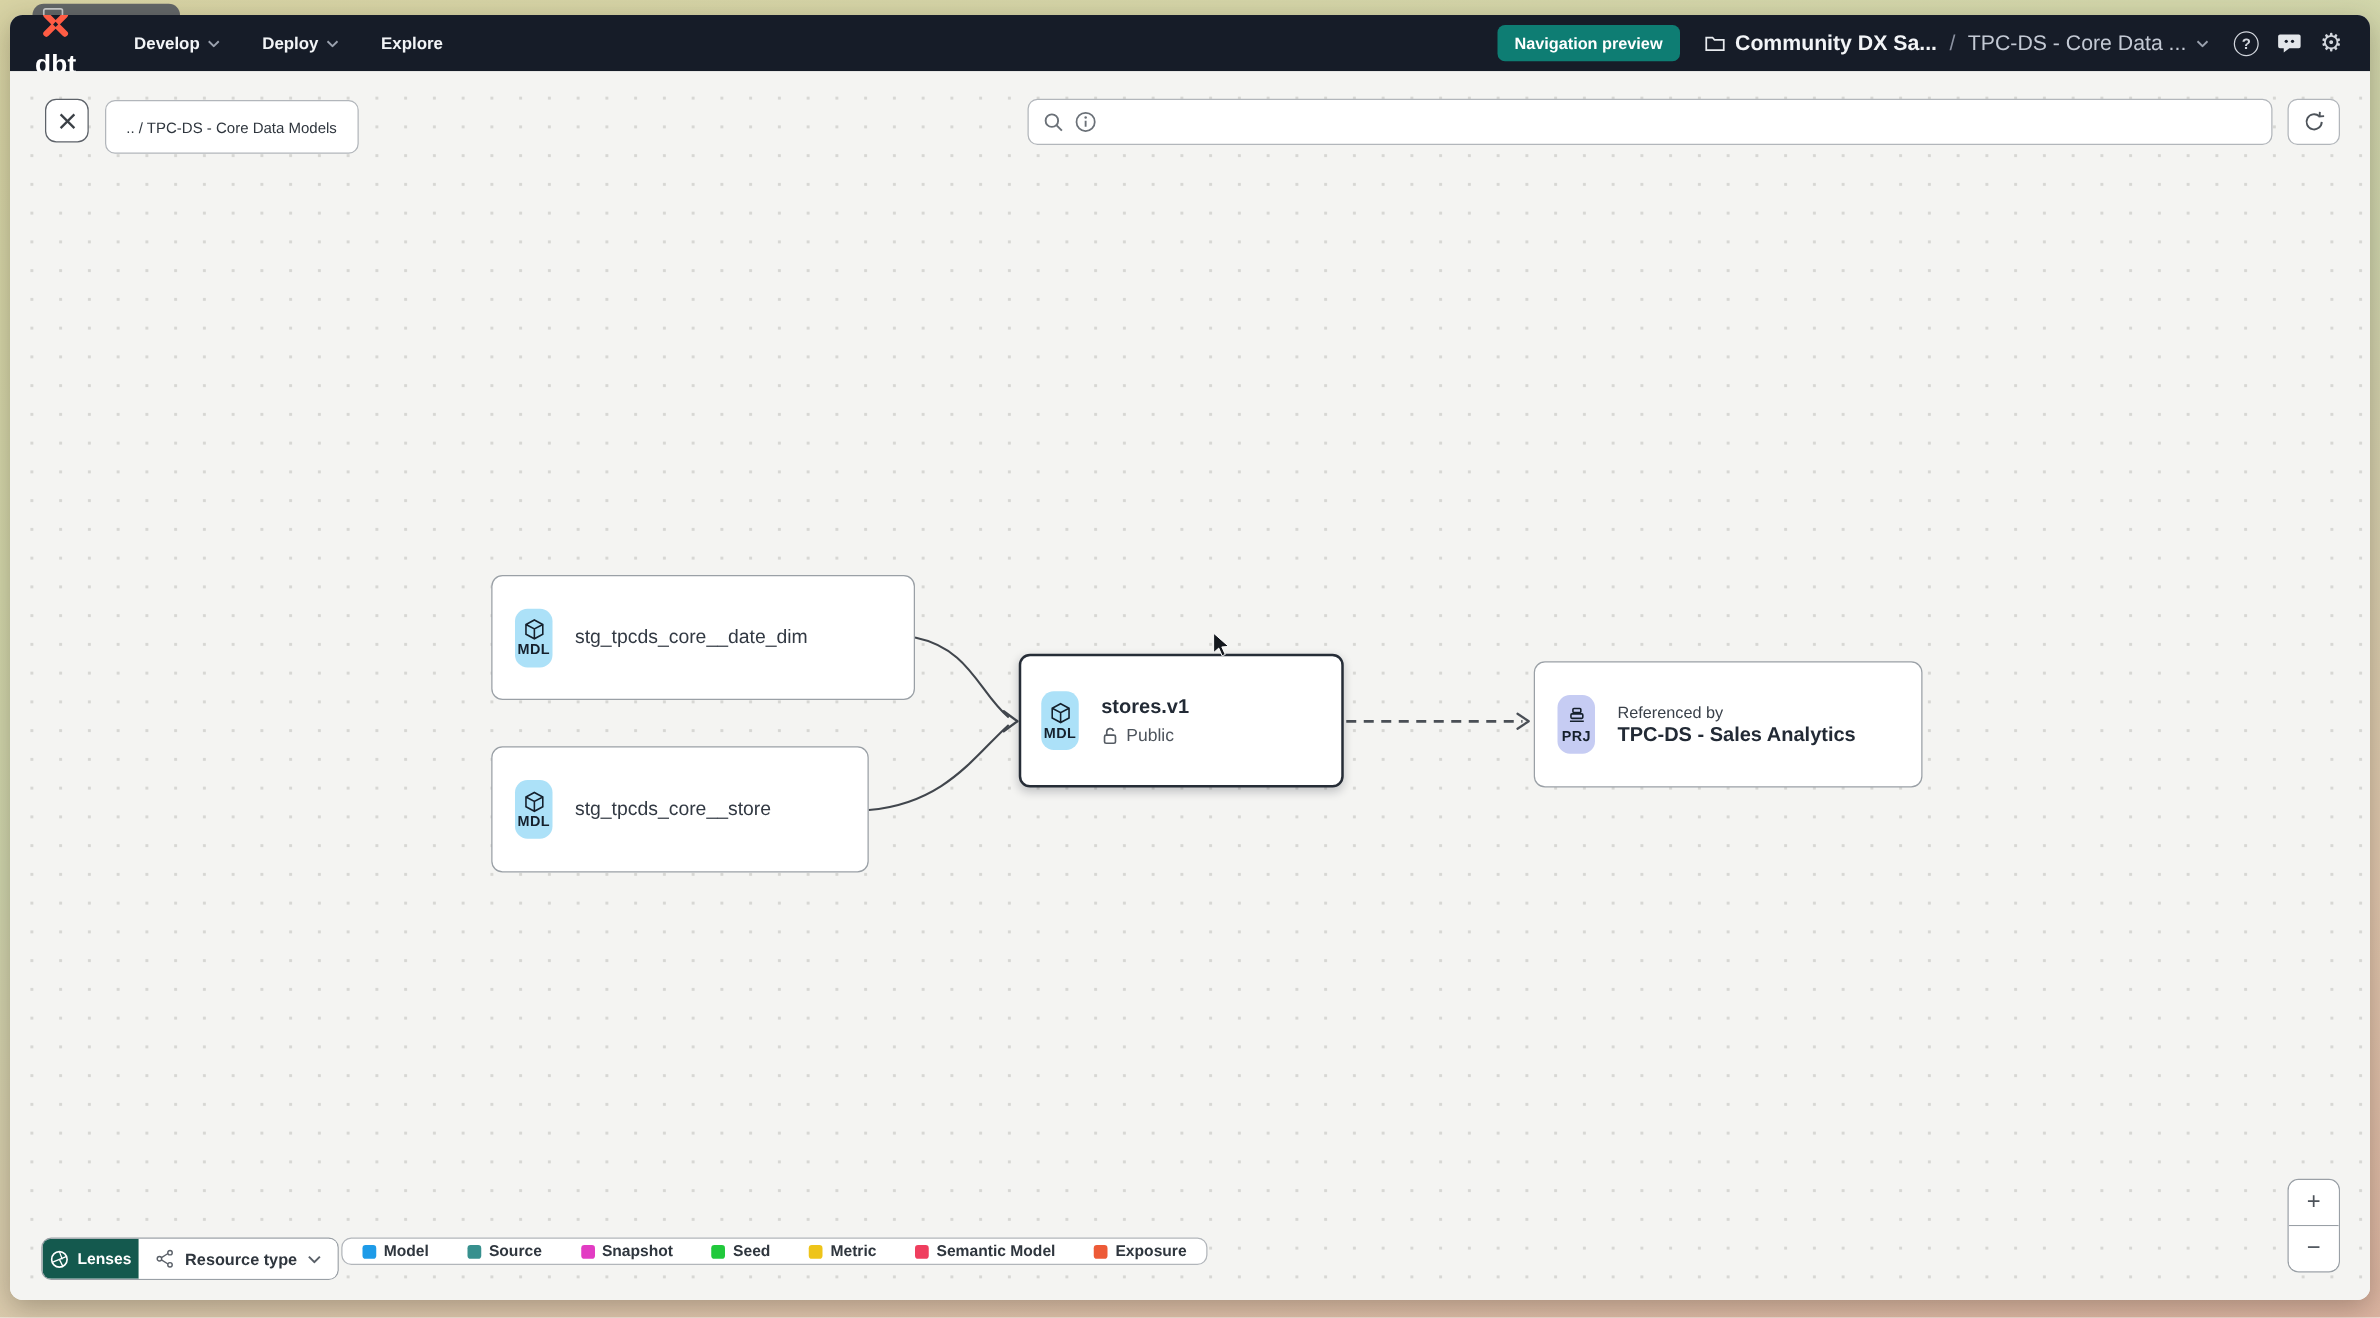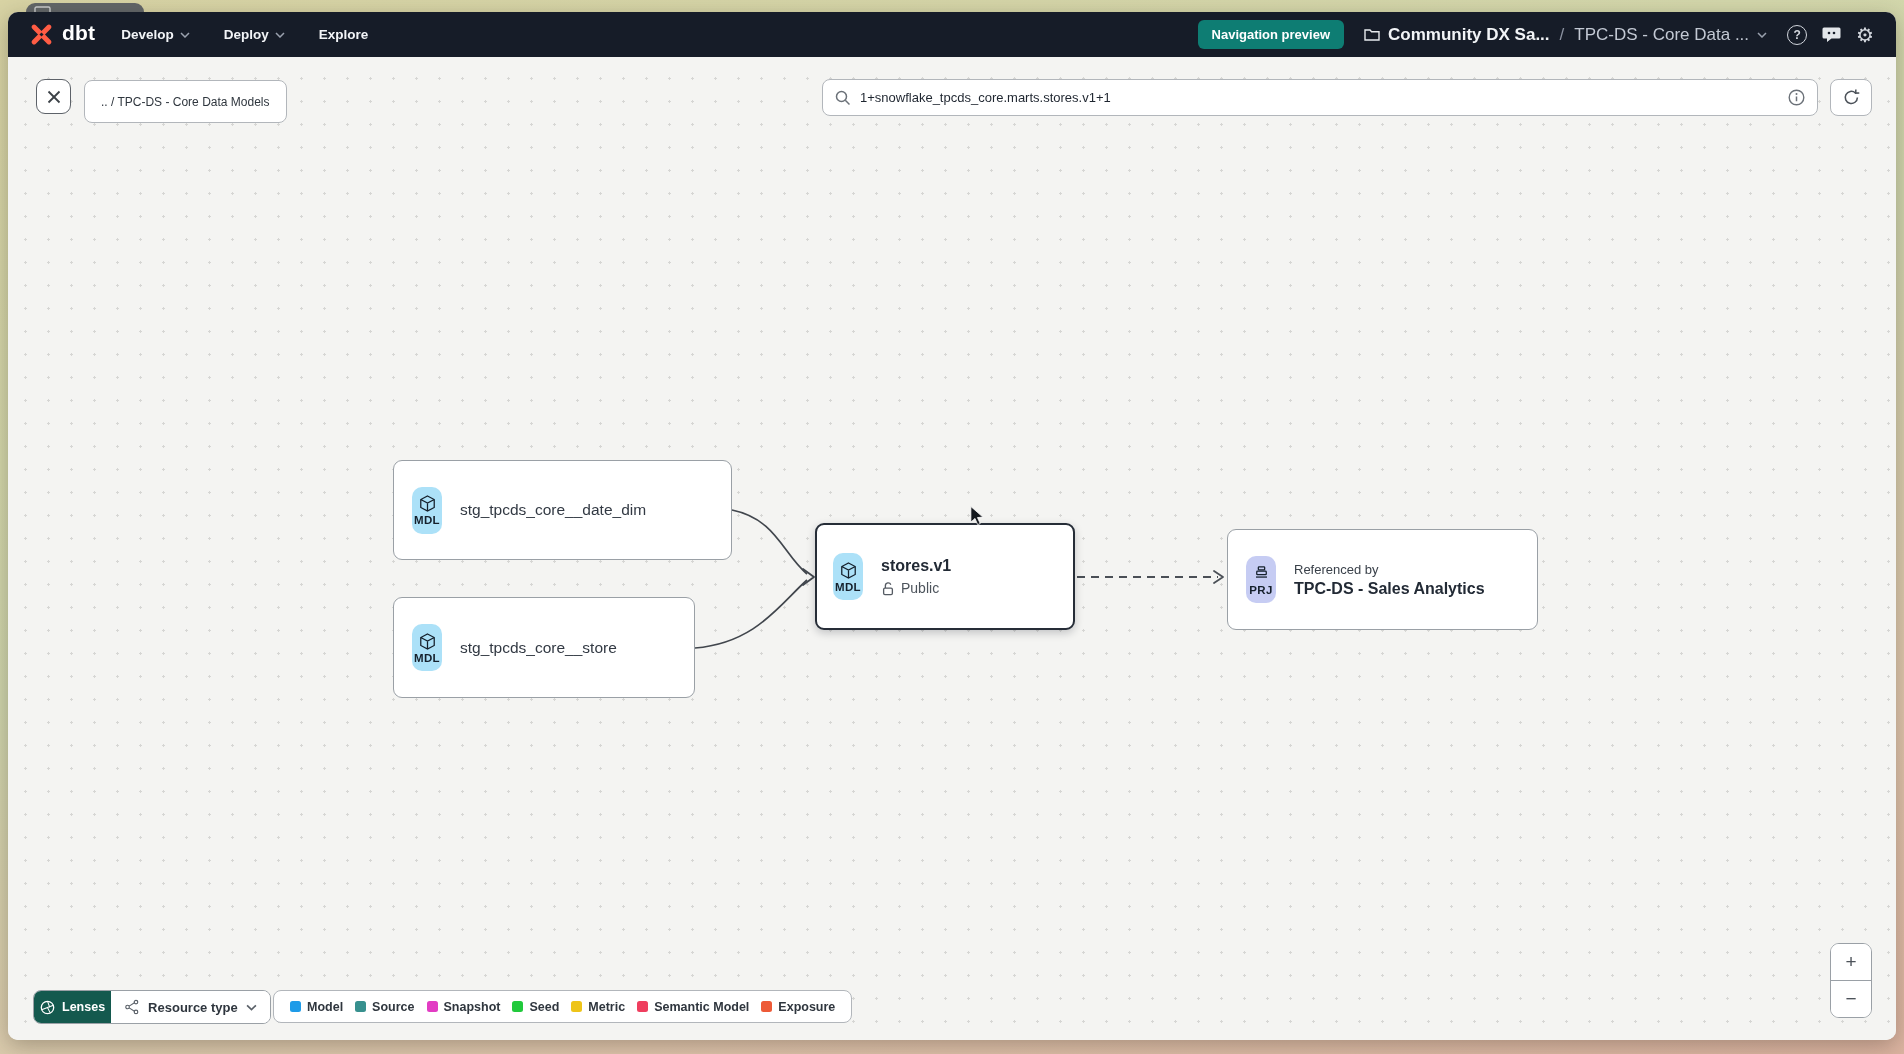--- a/index.html
+++ b/index.html
@@ -13,21 +13,21 @@
     background:#595d63; border-radius:9px; z-index:1; opacity:.92;
     display:flex; align-items:flex-start; padding:3px 0 0 8px; }
 
   .window { position:absolute; left:8px; top:12px; width:1888px; height:1028px;
     background:#f4f4f2; border-radius:10px; overflow:hidden; z-index:2;
     box-shadow:0 6px 22px rgba(40,30,20,.3); }
 
   
   .navbar { height:45px; background:#161c28; display:flex; align-items:center;
     padding:0 22px 0 20px; color:#fff; }
-  .logo { display:flex; gap:7px; margin-right:26px; cursor:pointer; }
+  .logo { display:flex; align-items:center; gap:7px; margin-right:46px; cursor:pointer;flex-direction:column; }
   .logo-text { font-size:21px; font-weight:bold; letter-spacing:.2px; color:#fff; }
   .nav-menu { display:flex; align-items:center; gap:34px;text-align:center; }
   .nav-item { display:flex; align-items:center; gap:6px; font-size:13.5px; font-weight:600;
     color:#f2f4f7; cursor:pointer; }
   .nav-right { margin-left:auto; display:flex; align-items:center; gap:20px;justify-content:flex-end; }
   .preview-badge { background:#0e7d73; color:#fff; font-size:13px; font-weight:600;
     padding:7px 14px; border-radius:6px; white-space:nowrap; }
   .nav-crumb { display:flex; align-items:center; gap:8px; font-size:17px; white-space:nowrap; }
   .crumb-account { font-weight:700; color:#f2f4f7; }
   .crumb-sep { color:#8b92a1; padding:0 2px; }
@@ -79,23 +79,23 @@
     font-size:14px; color:#4d545c; }
   .node-caption { font-size:13px; color:#3a414a; margin-bottom:3px; }
 
   
   .lenses-pill { position:absolute; left:25px; top:933px; height:34px; display:flex;
     border:1px solid #9aa0a6; border-radius:8px; overflow:hidden; background:#fff; }
   .lenses-seg { background:#14594e; color:#fff; display:flex; align-items:center; gap:7px;
     padding:0 6px; font-size:12.5px; font-weight:700; cursor:pointer; }
   .resource-seg { display:flex; align-items:center; gap:8px; padding:0 13px;
     font-size:13px; font-weight:600; color:#2f363e; cursor:pointer; background:#fff; }
-  .legend-pill { position:absolute; left:265px; top:933px; height:33px; background:#fff;
+  .legend-pill { position:absolute; left:265px; top:933px; height:22px; background:#fff;
     border:1px solid #b2b6bb; border-radius:8px; display:flex; align-items:center;
-    gap:12px; padding:0 16px; }
+    gap:31px; padding:0 16px; }
   .legend-item { display:flex; align-items:center; gap:6px; font-size:12.5px;
     font-weight:600; color:#2f363e; white-space:nowrap; }
   .swatch { width:11px; height:11px; border-radius:2.5px; flex:none; }
 
   .zoom-ctl { position:absolute; left:1822px; top:886px; width:42px; height:75px;
     background:#fff; border:1px solid #9aa0a6; border-radius:9px; display:flex;
     flex-direction:column; overflow:hidden; }
   .zoom-btn { flex:1; display:flex; align-items:center; justify-content:center;
     font-size:19px; color:#4d535a; cursor:pointer; background:#fff; border:none;
     font-family:"Liberation Sans", sans-serif; }
@@ -190,21 +190,20 @@
           <line x1="12.5" y1="1.5" x2="1.5" y2="12.5" stroke="#3b4046" stroke-width="1.8"></line>
         </svg>
       </button>
       <div class="chip">.. / TPC-DS - Core Data Models</div>
 
       <div class="searchbar">
         <svg width="16" height="16" viewBox="0 0 16 16">
           <circle cx="6.5" cy="6.5" r="5" fill="none" stroke="#6b7178" stroke-width="1.5"></circle>
           <line x1="10.3" y1="10.3" x2="14.5" y2="14.5" stroke="#6b7178" stroke-width="1.5"></line>
         </svg>
-        <input type="text" value="1+snowflake_tpcds_core.marts.stores.v1+1" style="">
         <svg width="17" height="17" viewBox="0 0 17 17">
           <circle cx="8.5" cy="8.5" r="7.3" fill="none" stroke="#6b7178" stroke-width="1.4"></circle>
           <circle cx="8.5" cy="5" r="1" fill="#6b7178"></circle>
           <line x1="8.5" y1="7.5" x2="8.5" y2="12.3" stroke="#6b7178" stroke-width="1.5"></line>
         </svg>
       </div>
       <button class="refresh-btn">
         <svg width="19" height="19" viewBox="0 0 20 20">
           <path d="M16.2 10 a6.4 6.4 0 1 1 -2.1 -4.8" fill="none" stroke="#4d535a" stroke-width="1.6"></path>
           <polyline points="14.6,1.6 14.4,5.4 18.2,5.2" fill="none" stroke="#4d535a" stroke-width="1.6"></polyline>

